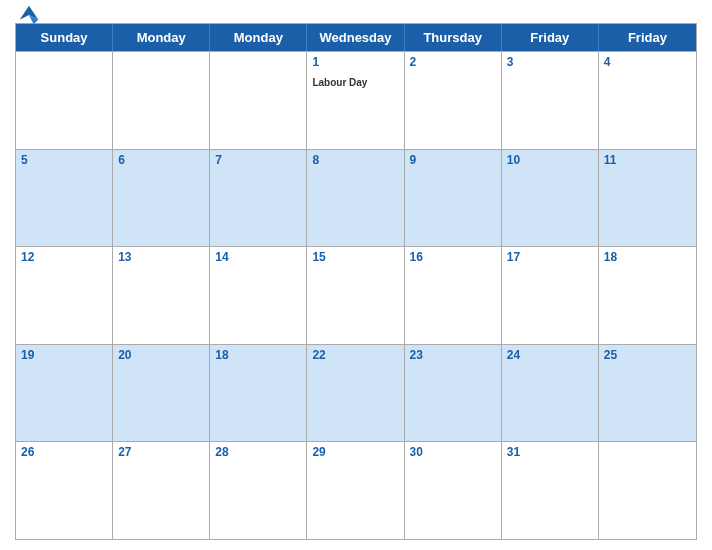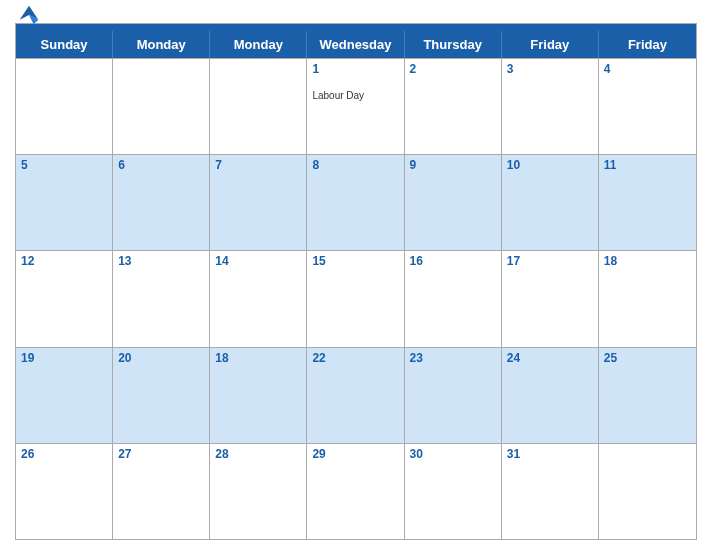--- a/index.html
+++ b/index.html
@@ -62,21 +62,20 @@
       grid-template-columns: repeat(7, 1fr);
       background: #1a5fa8;
     }
     .day-header {
       color: white;
       text-align: center;
       padding: 6px 0;
       font-size: 13px;
       font-weight: bold;
       border-right: 1px solid #3a7fc8;
-      margin-top: 7px;
     }
     .day-header:last-child { border-right: none; }
     .weeks {
       display: flex;
       flex-direction: column;
       flex: 1;
     }
     .week-row {
       display: grid;
       grid-template-columns: repeat(7, 1fr);
@@ -96,21 +95,22 @@
       background: #d0e4f7;
     }
     .day-number {
       font-size: 12px;
       font-weight: bold;
       color: #1a5fa8;
     }
     .holiday-name {
       font-size: 10px;
       color: #333;
-      margin-top: 14px;
+      margin-top: 8px;
+      font-weight: bold;
     }
     .empty-cell {
       background: #fff;
     }
   </style>
 </head>
 <body>
 
 <div class="header">
   <div class="logo">

